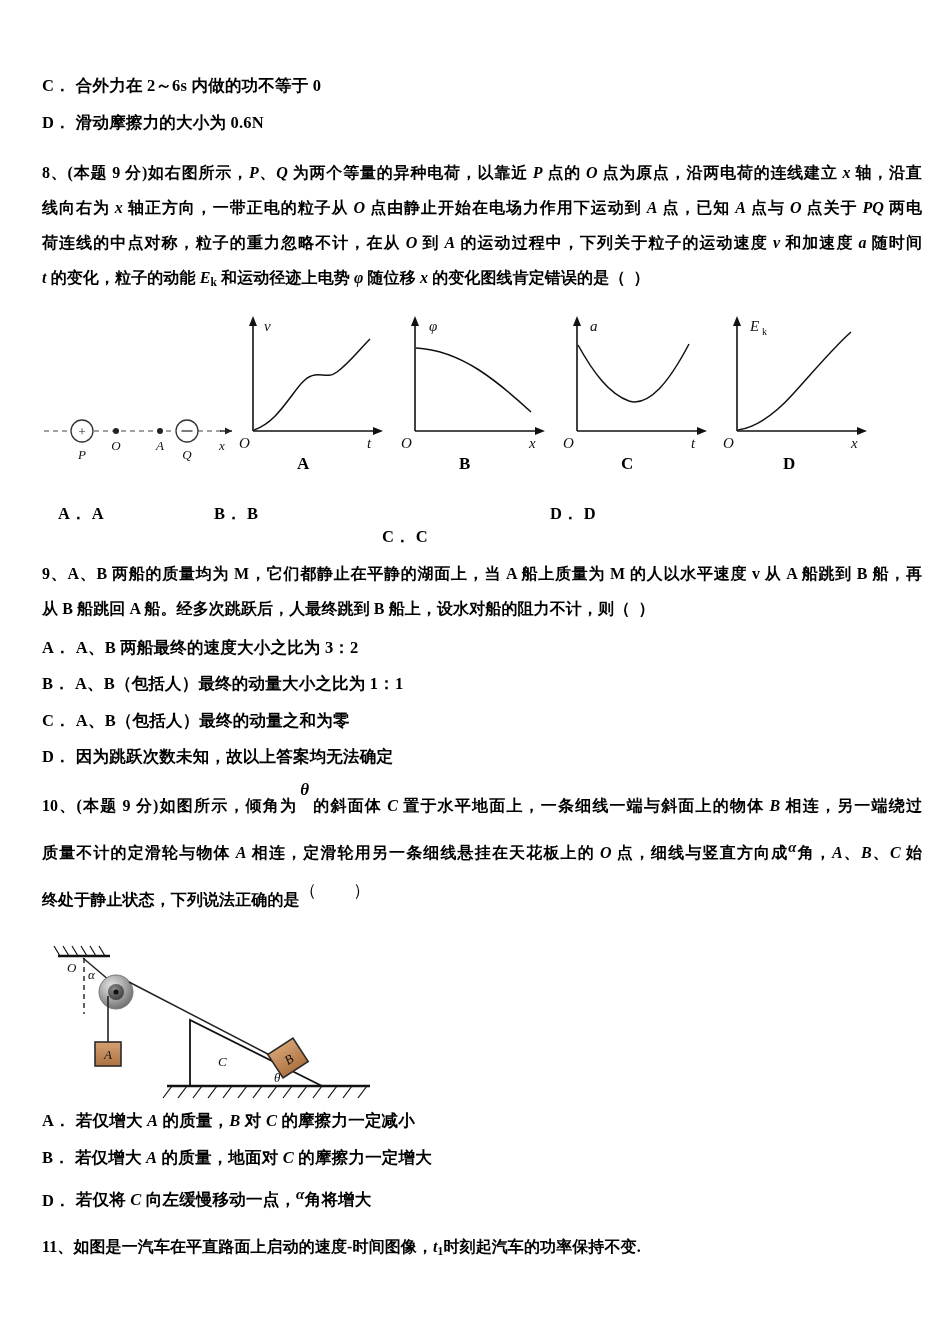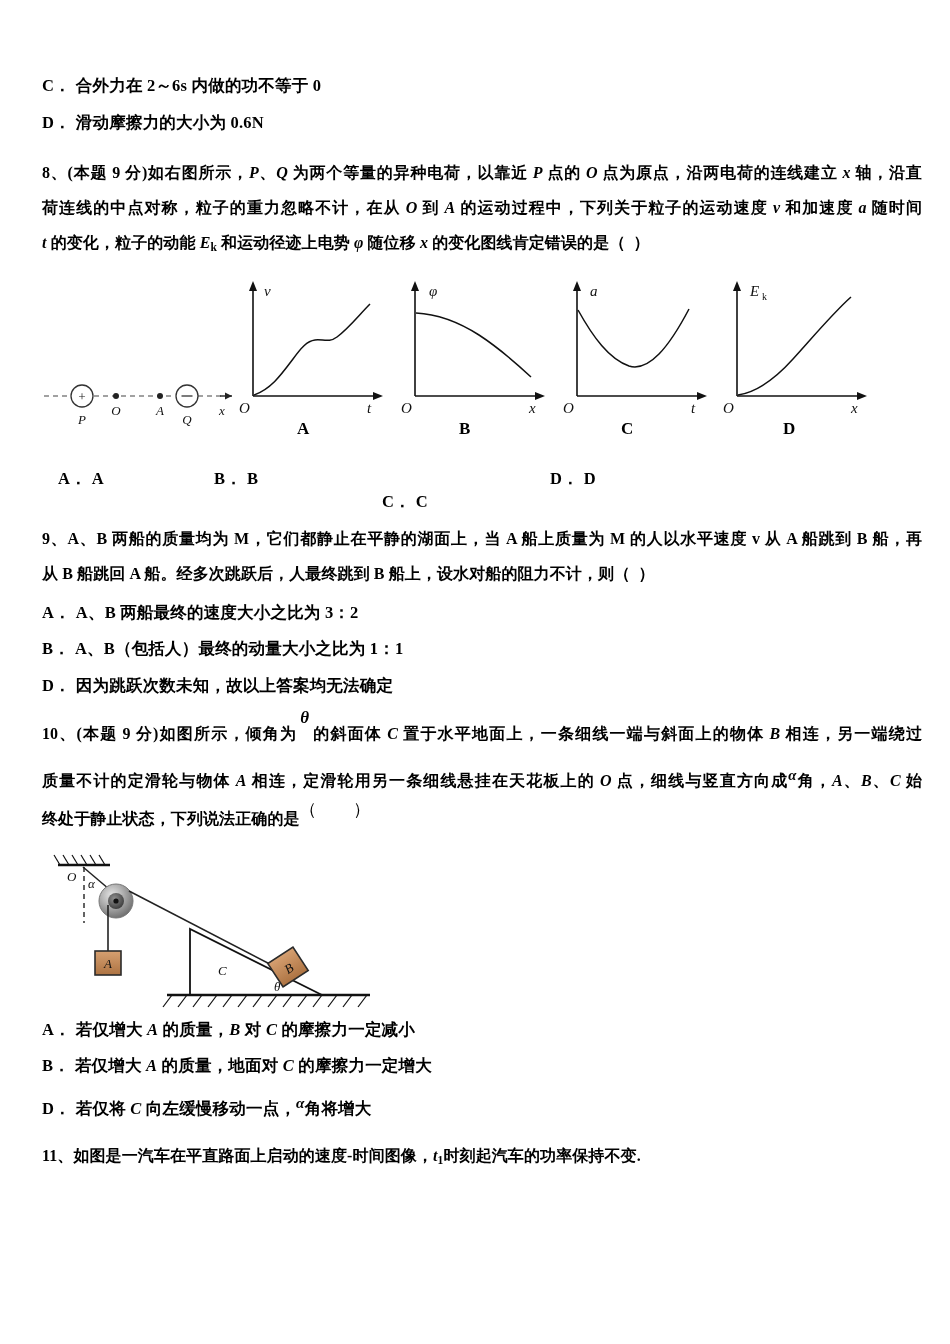--- a/index.html
+++ b/index.html
@@ -137,20 +137,23 @@
   <p class="opt">
     <span class="lbl">C．</span><span>合外力在 2～6s 内做的功不等于 0</span>
   </p>
   <p class="opt" style="margin-bottom:24px;">
     <span class="lbl">D．</span><span>滑动摩擦力的大小为 0.6N</span>
   </p>
 
   <div>
     <p class="qtext j">
       8、(本题 9 分)如右图所示，<i>P</i>、<i>Q</i> 为两个等量的异种电荷，以靠近 <i>P</i> 点的 <i>O</i> 点为原点，沿两电荷的连线建立 <i>x</i> 轴，沿直
+    </p>
+    <p class="qtext j">
+      线向右为 <i>x</i> 轴正方向，一带正电的粒子从 <i>O</i> 点由静止开始在电场力作用下运动到 <i>A</i> 点，已知 <i>A</i> 点与 <i>O</i> 点关于 <i>PQ</i> 两电
     </p>
     <p class="qtext j">
       荷连线的中点对称，粒子的重力忽略不计，在从 <i>O</i> 到 <i>A</i> 的运动过程中，下列关于粒子的运动速度 <i>v</i> 和加速度 <i>a</i> 随时间
     </p>
     <p class="qtext">
       <i>t</i> 的变化，粒子的动能 <i>E</i><span class="sub">k</span> 和运动径迹上电势 <i>φ</i> 随位移 <i>x</i> 的变化图线肯定错误的是（&nbsp;&nbsp;）
     </p>
 
     <div class="fig-q8">
 
@@ -250,32 +253,33 @@
     <p class="qtext j">
       9、A、B 两船的质量均为 M，它们都静止在平静的湖面上，当 A 船上质量为 M 的人以水平速度 v 从 A 船跳到 B 船，再
     </p>
     <p class="qtext">
       从 B 船跳回 A 船。经多次跳跃后，人最终跳到 B 船上，设水对船的阻力不计，则（&nbsp;&nbsp;）
     </p>
 
     <div style="margin-top:14px;">
       <p class="opt"><span class="lbl">A．</span><span>A、B 两船最终的速度大小之比为 3：2</span></p>
       <p class="opt"><span class="lbl">B．</span><span>A、B（包括人）最终的动量大小之比为 1：1</span></p>
+      <p class="opt"><span class="lbl">C．</span><span>A、B（包括人）最终的动量之和为零</span></p>
       <p class="opt"><span class="lbl">D．</span><span>因为跳跃次数未知，故以上答案均无法确定</span></p>
     </div>
   </div>
 
   <div style="margin-top:14px;">
     <p class="qtext j" style="line-height:40px;">
       10、(本题 9 分)如图所示，倾角为<span class="floatsym">θ</span>的斜面体 <i>C</i> 置于水平地面上，一条细线一端与斜面上的物体 <i>B</i> 相连，另一端绕过
     </p>
     <p class="qtext j" style="line-height:42px;">
       质量不计的定滑轮与物体 <i>A</i> 相连，定滑轮用另一条细线悬挂在天花板上的 <i>O</i> 点，细线与竖直方向成<span class="supmark">α</span>角，<i>A</i>、<i>B</i>、<i>C</i> 始
     </p>
-    <p class="qtext" style="line-height:32px;">
+    <p class="qtext" style="line-height:52px;">
       终处于静止状态，下列说法正确的是<span class="paren-raise">（&nbsp;&nbsp;&nbsp;）</span>
     </p>
 
     <div class="fig-q10">
       <svg width="330" height="165" viewBox="0 0 330 165">
         <defs>
           <radialGradient id="pulleyGrad" cx="38%" cy="33%" r="70%">
             <stop offset="0%" stop-color="#e6e6e6"></stop>
             <stop offset="45%" stop-color="#b3b3b3"></stop>
             <stop offset="100%" stop-color="#6f6f6f"></stop>

